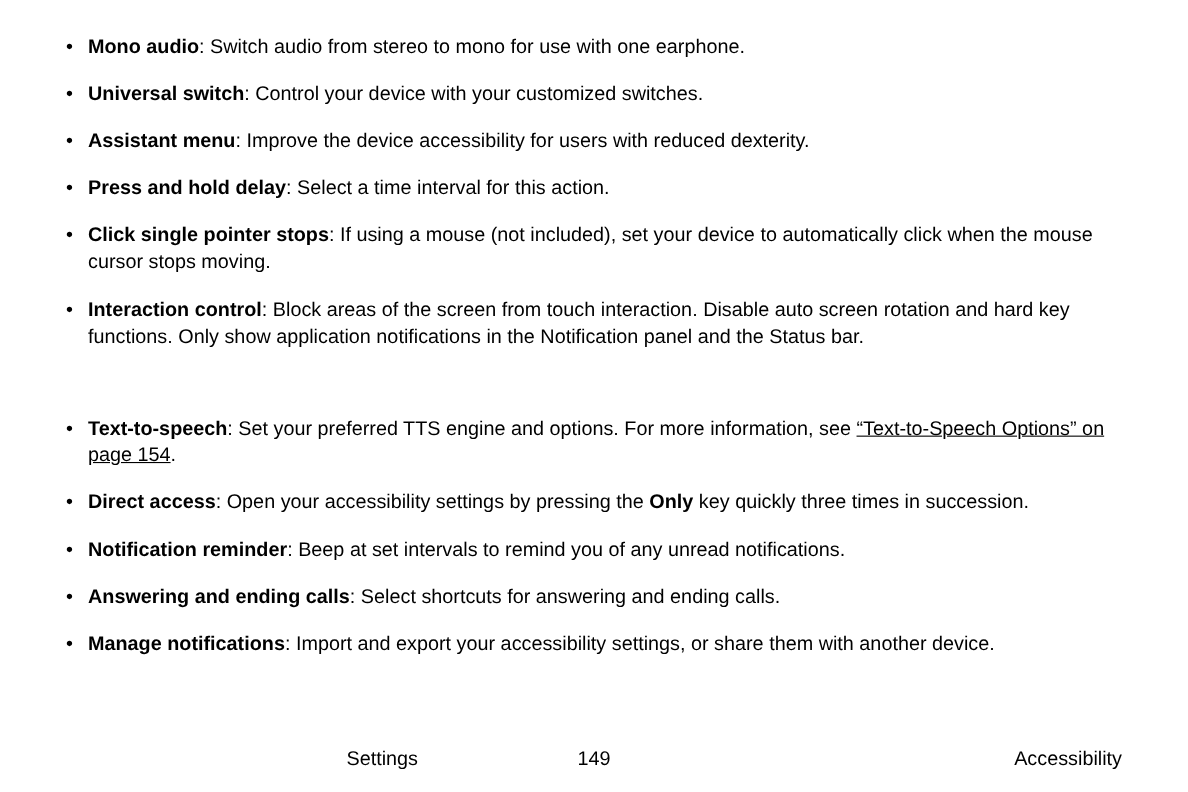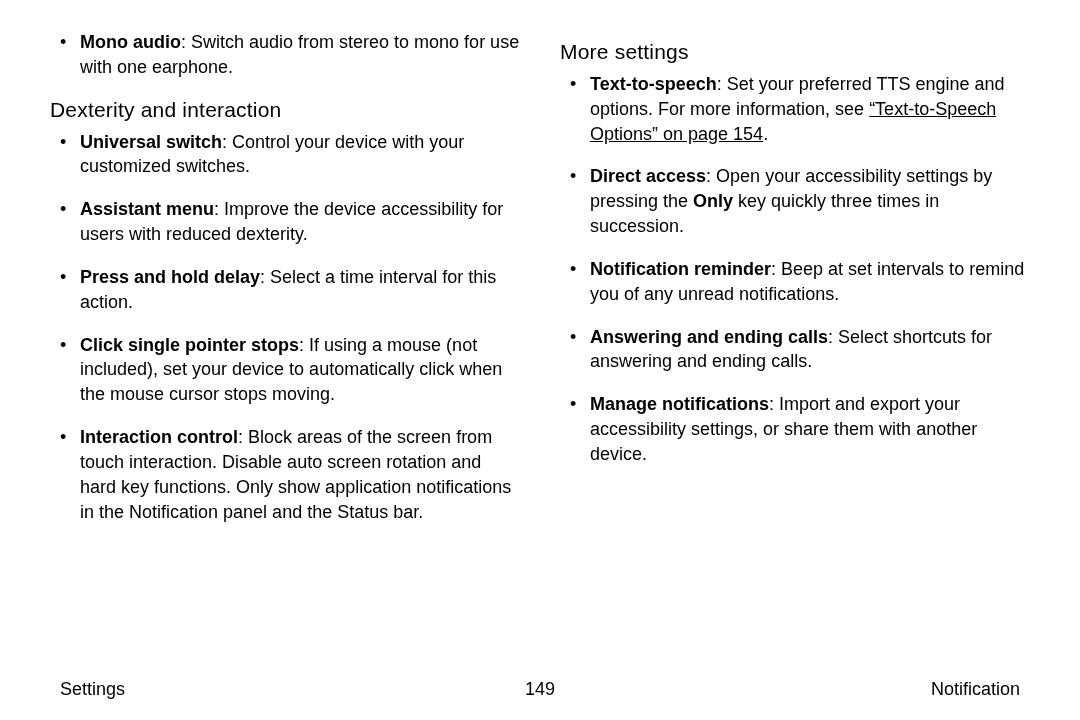--- a/index.html
+++ b/index.html
@@ -15,21 +15,21 @@
     box-sizing: border-box;
     width: 1080px;
     height: 720px;
     padding: 30px 50px 20px 50px;
     display: flex;
     flex-direction: column;
   }
   .cols {
     flex: 1 1 auto;
     display: flex;
-    flex-direction: row;
+    flex-direction: column;
     gap: 40px;
   }
   .col {
     flex: 1 1 0;
     min-width: 0;
   }
   h3.section {
     font-family: Arial, sans-serif;
     font-weight: 400;
     font-size: 21px;
@@ -62,38 +62,37 @@
   }
   .underline {
     text-decoration: underline;
   }
   .footer {
     display: flex;
     justify-content: space-between;
     font-size: 18px;
     padding: 10px 10px 0 10px;
   }
-  .footer > div { flex: 1; }
+  .footer > div { flex: 1; text-align: right; }
   .footer .center { text-align: center; }
   .footer .right { text-align: right; }
 </style>
 </head>
 <body>
 
 <div class="page">
   <div class="cols">
 
     <div class="col">
       <ul>
         <li>
           <span class="bold">Mono audio</span><span>: Switch audio from stereo to mono for use with one earphone.</span>
         </li>
       </ul>
 
-      <h3 class="section">Dexterity and interaction</h3>
 
       <ul>
         <li>
           <span class="bold">Universal switch</span><span>: Control your device with your customized switches.</span>
         </li>
         <li>
           <span class="bold">Assistant menu</span><span>: Improve the device accessibility for users with reduced dexterity.</span>
         </li>
         <li>
           <span class="bold">Press and hold delay</span><span>: Select a time interval for this action.</span>
@@ -101,21 +100,20 @@
         <li>
           <span class="bold">Click single pointer stops</span><span>: If using a mouse (not included), set your device to automatically click when the mouse cursor stops moving.</span>
         </li>
         <li>
           <span class="bold">Interaction control</span><span>: Block areas of the screen from touch interaction. Disable auto screen rotation and hard key functions. Only show application notifications in the Notification panel and the Status bar.</span>
         </li>
       </ul>
     </div>
 
     <div class="col">
-      <h3 class="section">More settings</h3>
 
       <ul>
         <li>
           <span class="bold">Text-to-speech</span><span>: Set your preferred TTS engine and options. For more information, see </span><span class="underline">“Text-to-Speech Options” on page 154</span><span>.</span>
         </li>
         <li>
           <span class="bold">Direct access</span><span>: Open your accessibility settings by pressing the </span><span class="bold">Only</span><span> key quickly three times in succession.</span>
         </li>
         <li>
           <span class="bold">Notification reminder</span><span>: Beep at set intervals to remind you of any unread notifications.</span>
@@ -127,15 +125,15 @@
           <span class="bold">Manage notifications</span><span>: Import and export your accessibility settings, or share them with another device.</span>
         </li>
       </ul>
     </div>
 
   </div>
 
   <div class="footer">
     <div class="left">Settings</div>
     <div class="center">149</div>
-    <div class="right">Notification</div>
+    <div class="right">Accessibility</div>
   </div>
 </div>
 
 </body></html>

